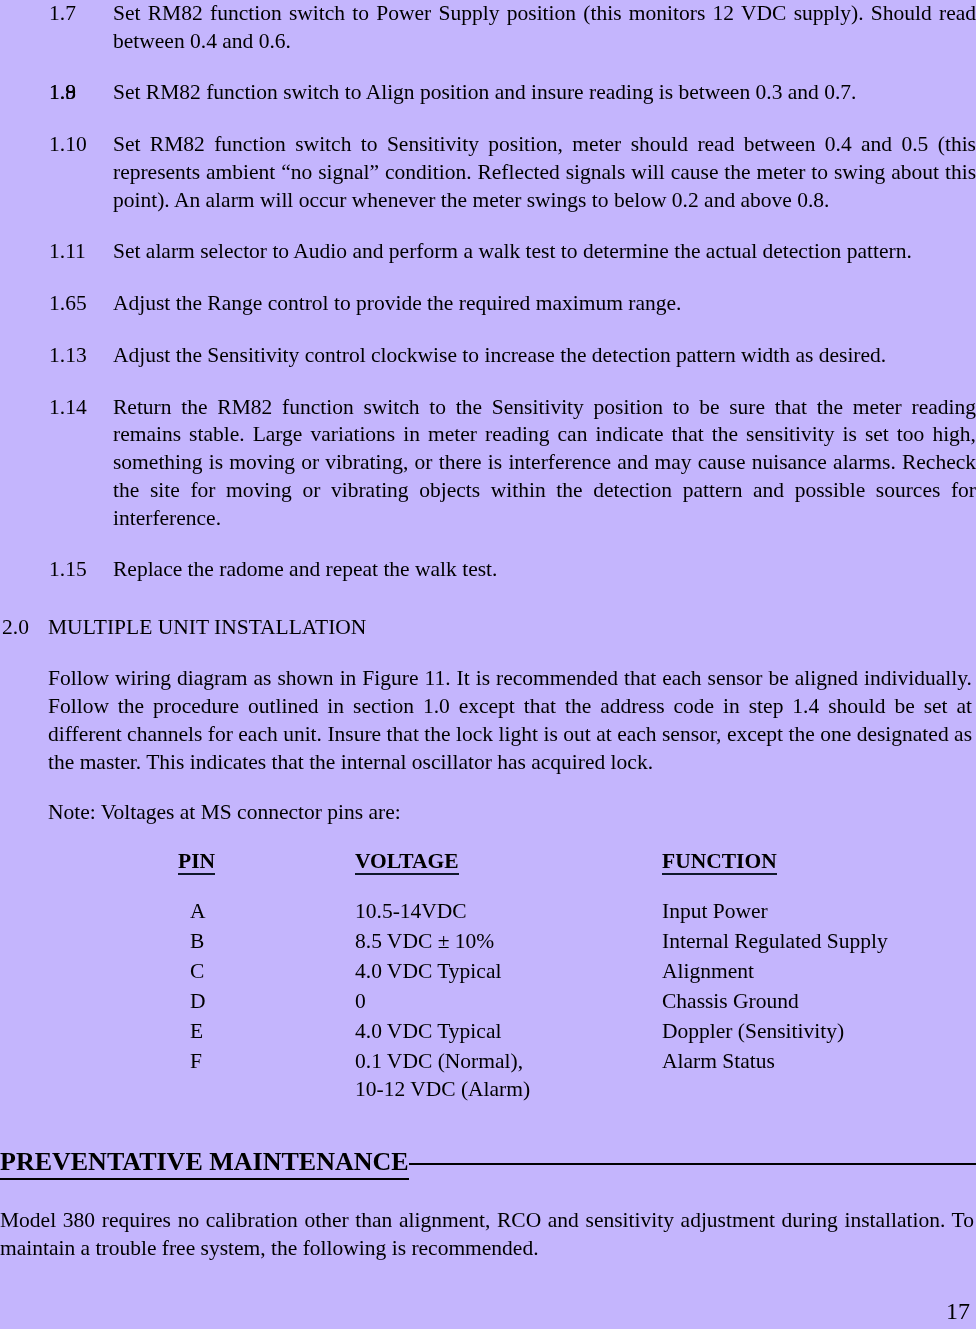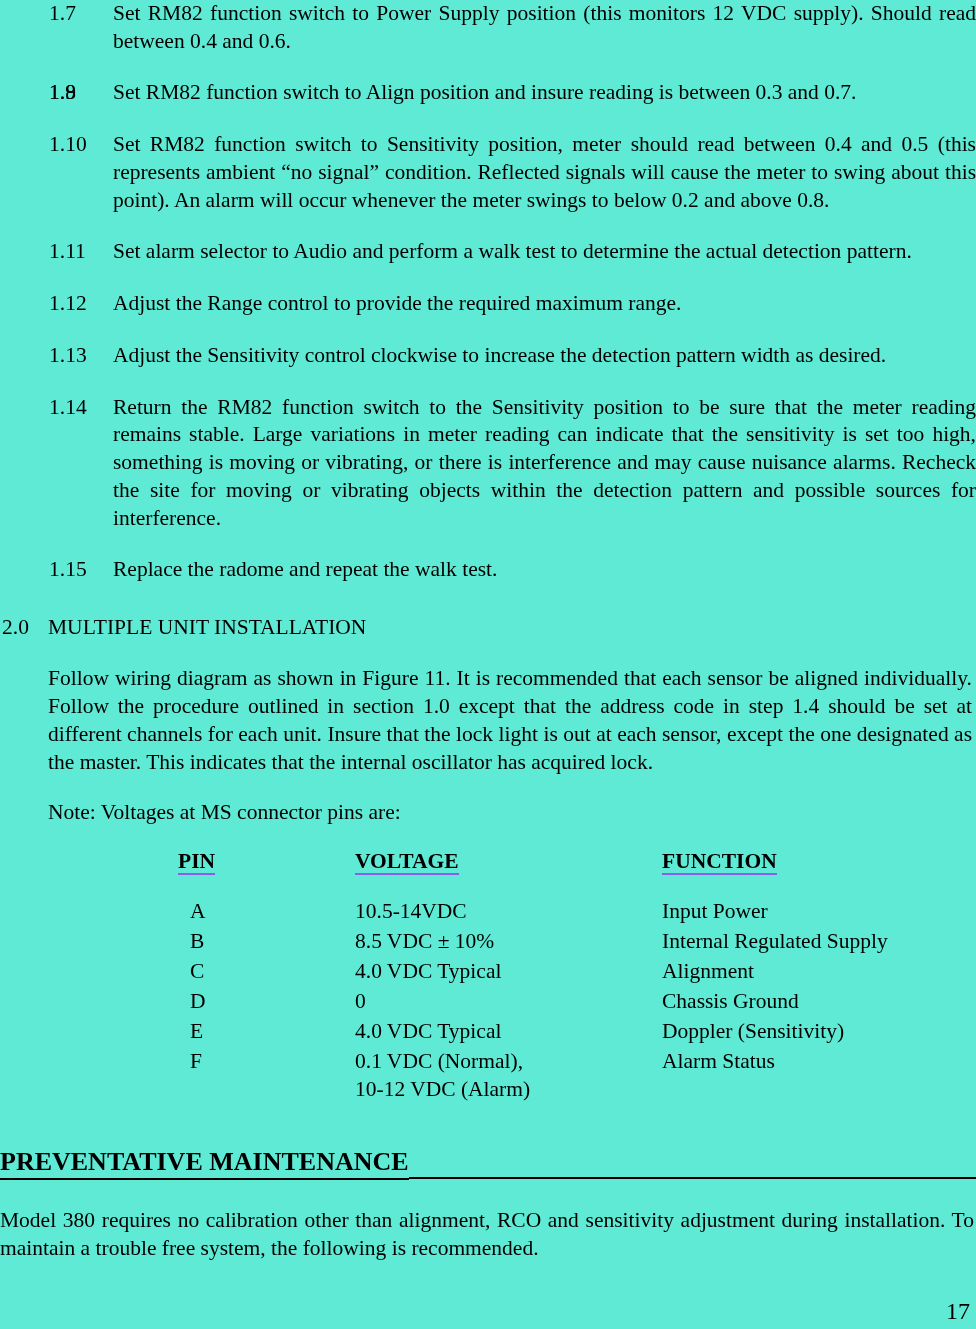--- a/index.html
+++ b/index.html
@@ -11,21 +11,21 @@
     font-family: "Liberation Serif", "DejaVu Serif", serif;
     color: #000000;
   }
   .page {
     position: relative;
     width: 976px;
     height: 1329px;
     box-sizing: border-box;
     padding: 12px;
     overflow: hidden;
-    background: #5eead4;
+    background: #c4b5fd;
   }
   .content {
     position: absolute;
     left: 0px;
     top: 0px;
     width: 976px;
   }
 
   
   .step {
@@ -85,38 +85,38 @@
     padding: 0;
     vertical-align: top;
     text-align: left;
     font-weight: normal;
   }
   .pin-table th {
     font-weight: bold;
     padding-bottom: 22px;
   }
   .pin-table th > span {
-    border-bottom: 2px solid #8b5cf6;
+    border-bottom: 2px solid #0f172a;
     display: inline-block;
     line-height: 1.05;
   }
   .col-pin   { width: 177px; padding-left: 178px !important; }
   .col-volt  { width: 307px; }
   .col-func  { width: 300px; }
   .cell-pin  { padding-left: 190px !important; }
   .pin-table tr.row td { padding-bottom: 2px; }
   .pin-table tr.row td.cell-pin { padding-bottom: 2px; }
   .subline { display: block; }
 
   
   .major-head {
     margin-top: 42px;
     margin-bottom: 26px;
     display: flex;
-    align-items: flex-end;
+    align-items: center;
     width: 976px;
   }
   .major-head .mh-text {
     font-weight: bold;
     font-size: 26px;
     line-height: 1.1;
     white-space: nowrap;
     border-bottom: 2.5px solid #000;
     padding-bottom: 1px;
   }
@@ -168,21 +168,21 @@
       <span class="num">1.10</span>
       <span>Set RM82 function switch to Sensitivity position, meter should read between 0.4 and 0.5 (this represents ambient “no signal” condition. Reflected signals will cause the meter to swing about this point). An alarm will occur whenever the meter swings to below 0.2 and above 0.8.</span>
     </div>
 
     <div class="step no-justify">
       <span class="num">1.11</span>
       <span>Set alarm selector to Audio and perform a walk test to determine the actual detection pattern.</span>
     </div>
 
     <div class="step no-justify">
-      <span class="num">1.12</span>
+      <span class="num">1.65</span>
       <span>Adjust the Range control to provide the required maximum range.</span>
     </div>
 
     <div class="step no-justify">
       <span class="num">1.13</span>
       <span>Adjust the Sensitivity control clockwise to increase the detection pattern width as desired.</span>
     </div>
 
     <div class="step">
       <span class="num">1.14</span>

